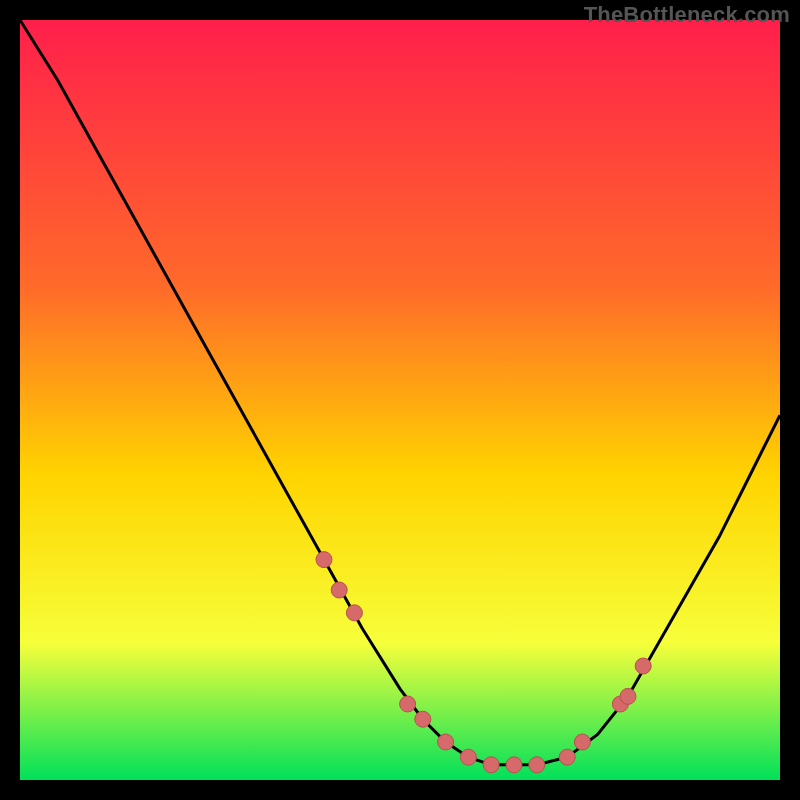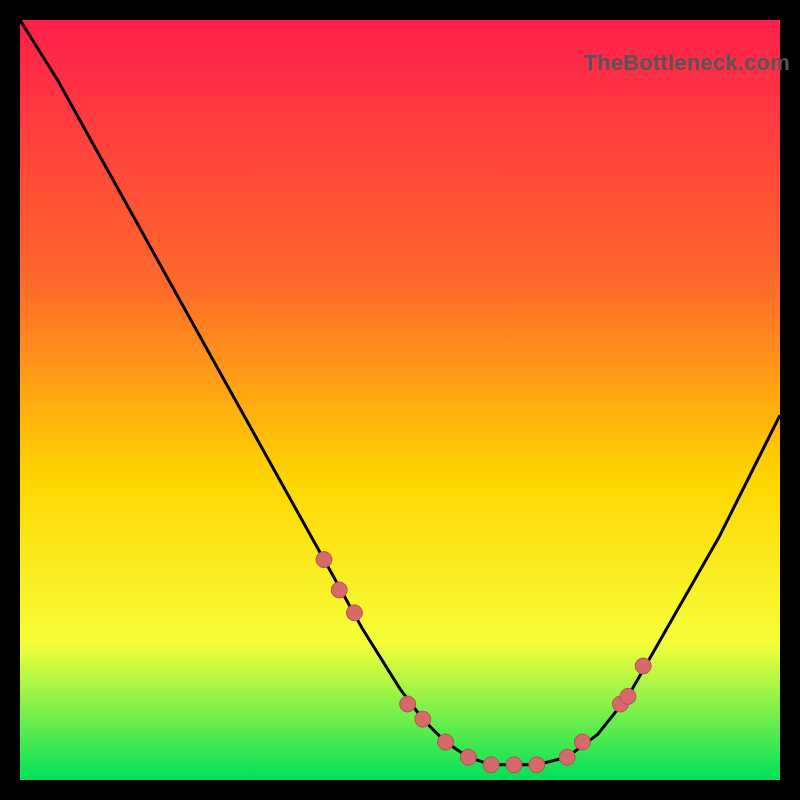--- a/index.html
+++ b/index.html
@@ -20,21 +20,20 @@
   }
   .watermark {
     position: absolute;
     top: 2px;
     right: 10px;
     font-family: Arial, Helvetica, sans-serif;
     font-size: 22px;
     font-weight: 600;
     color: #555;
     letter-spacing: 0.2px;
-    margin-top: 48px;
   }
   svg { display:block; }
 </style>
 </head>
 <body>
 
 <div class="frame">
   <svg id="chart-svg" width="760" height="760" viewBox="0 0 760 760">
     <defs>
       <linearGradient id="bg-grad" x1="0" y1="0" x2="0" y2="1">

